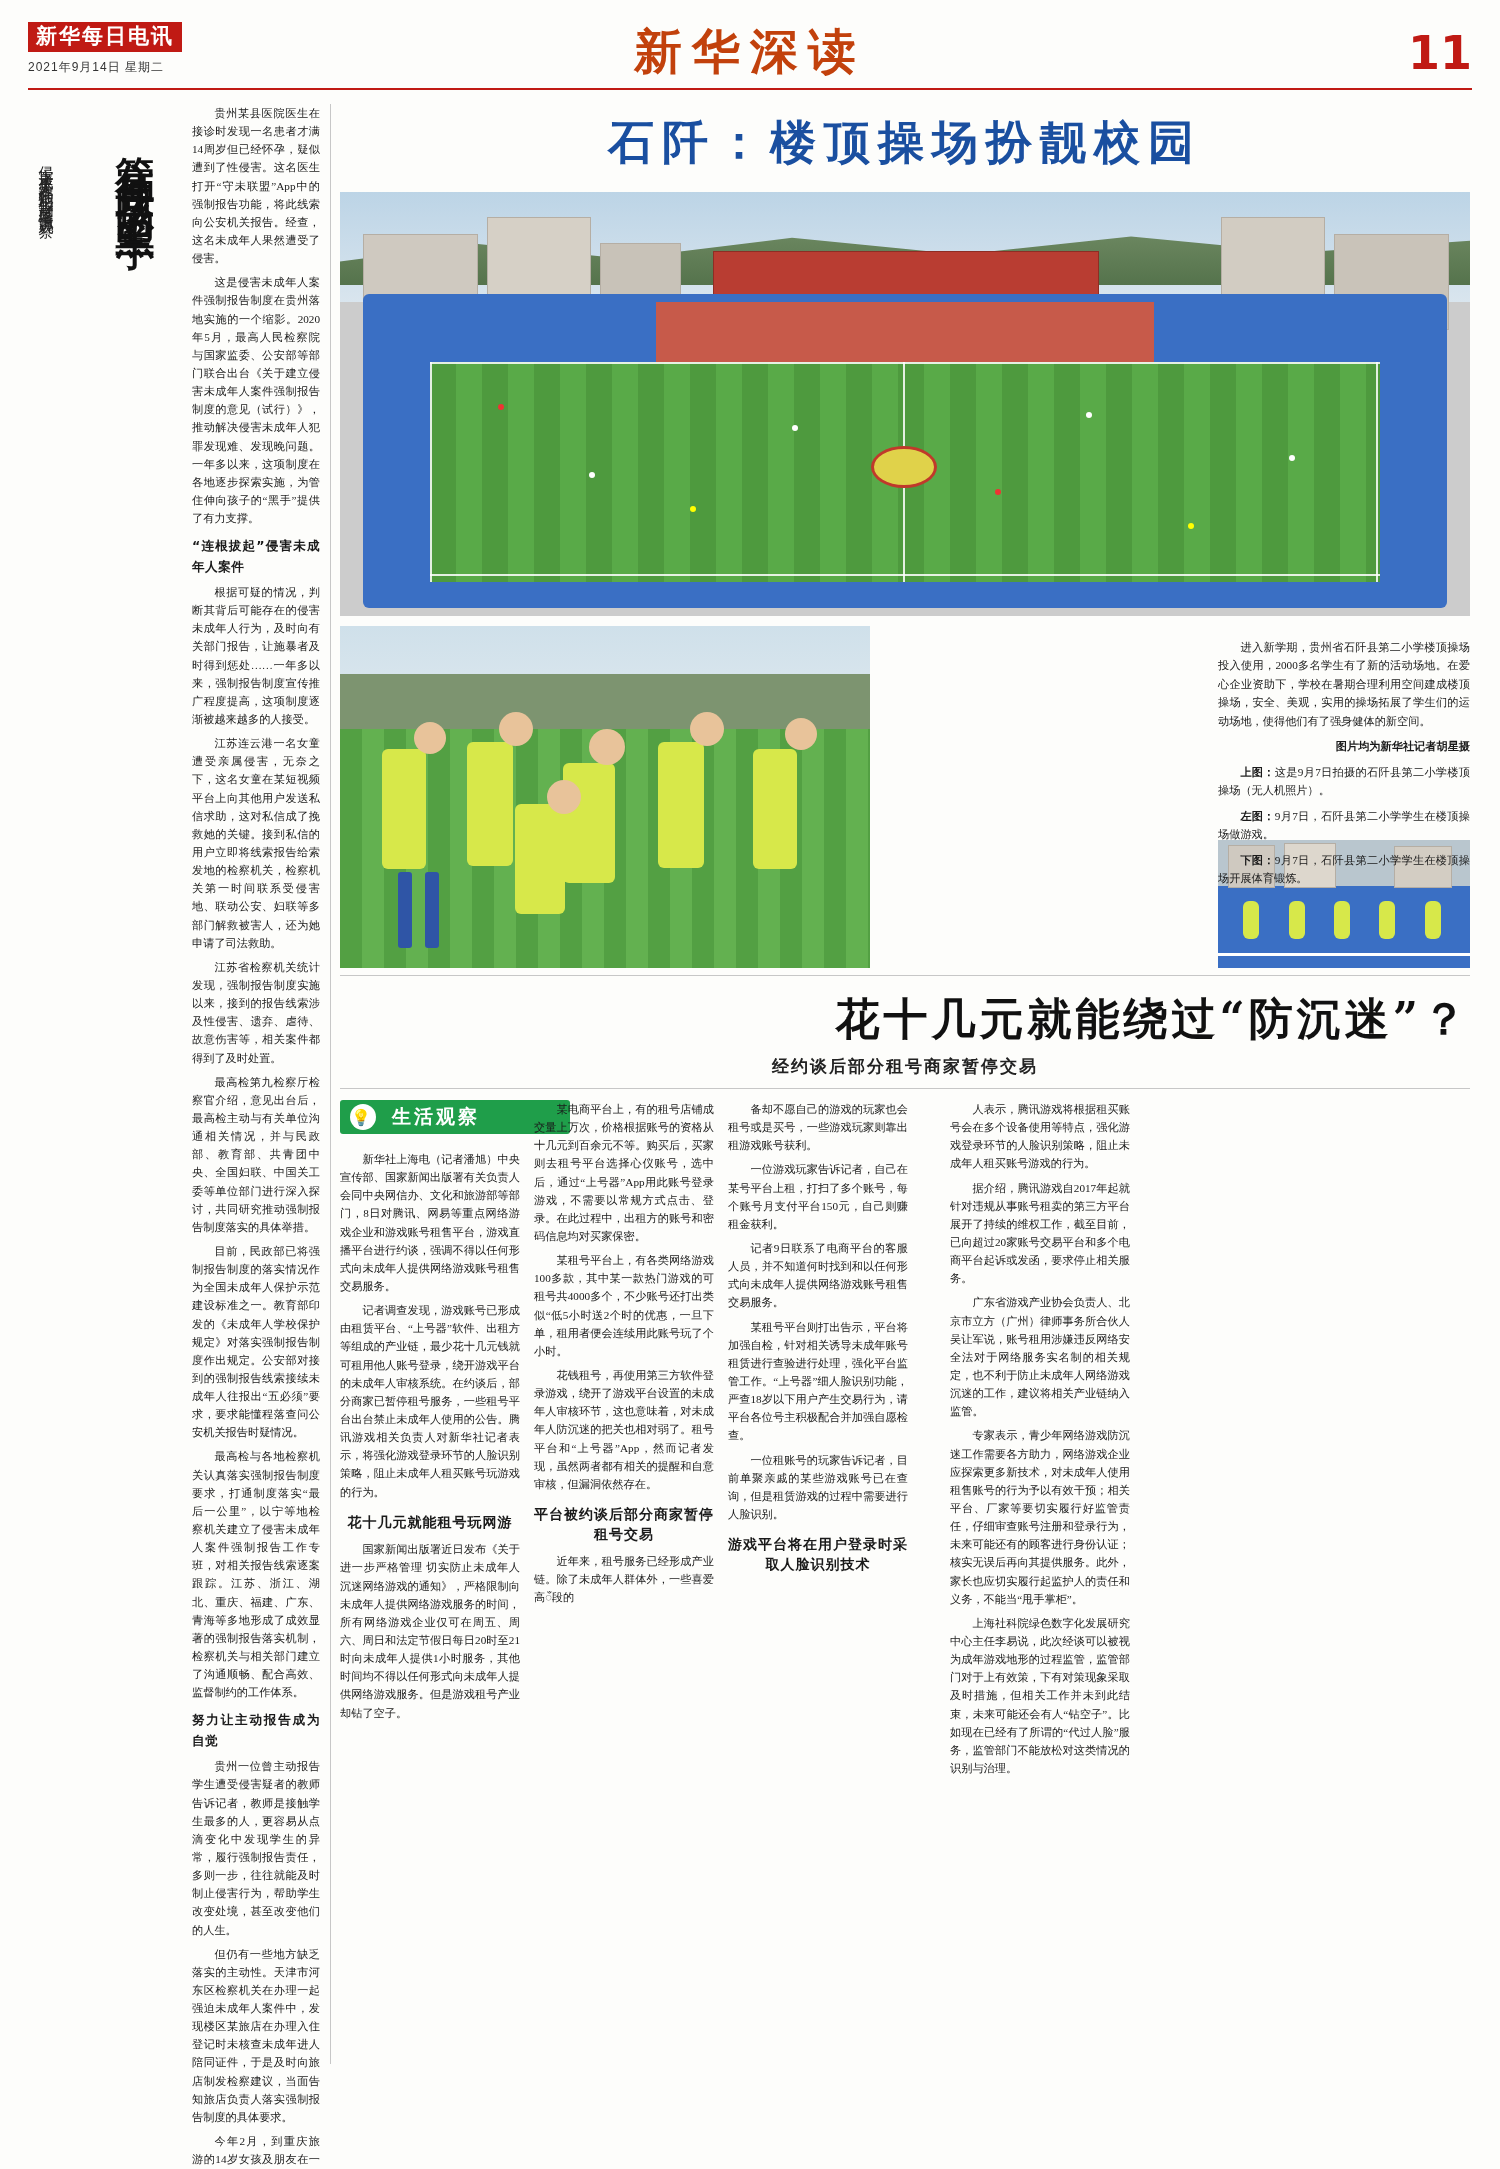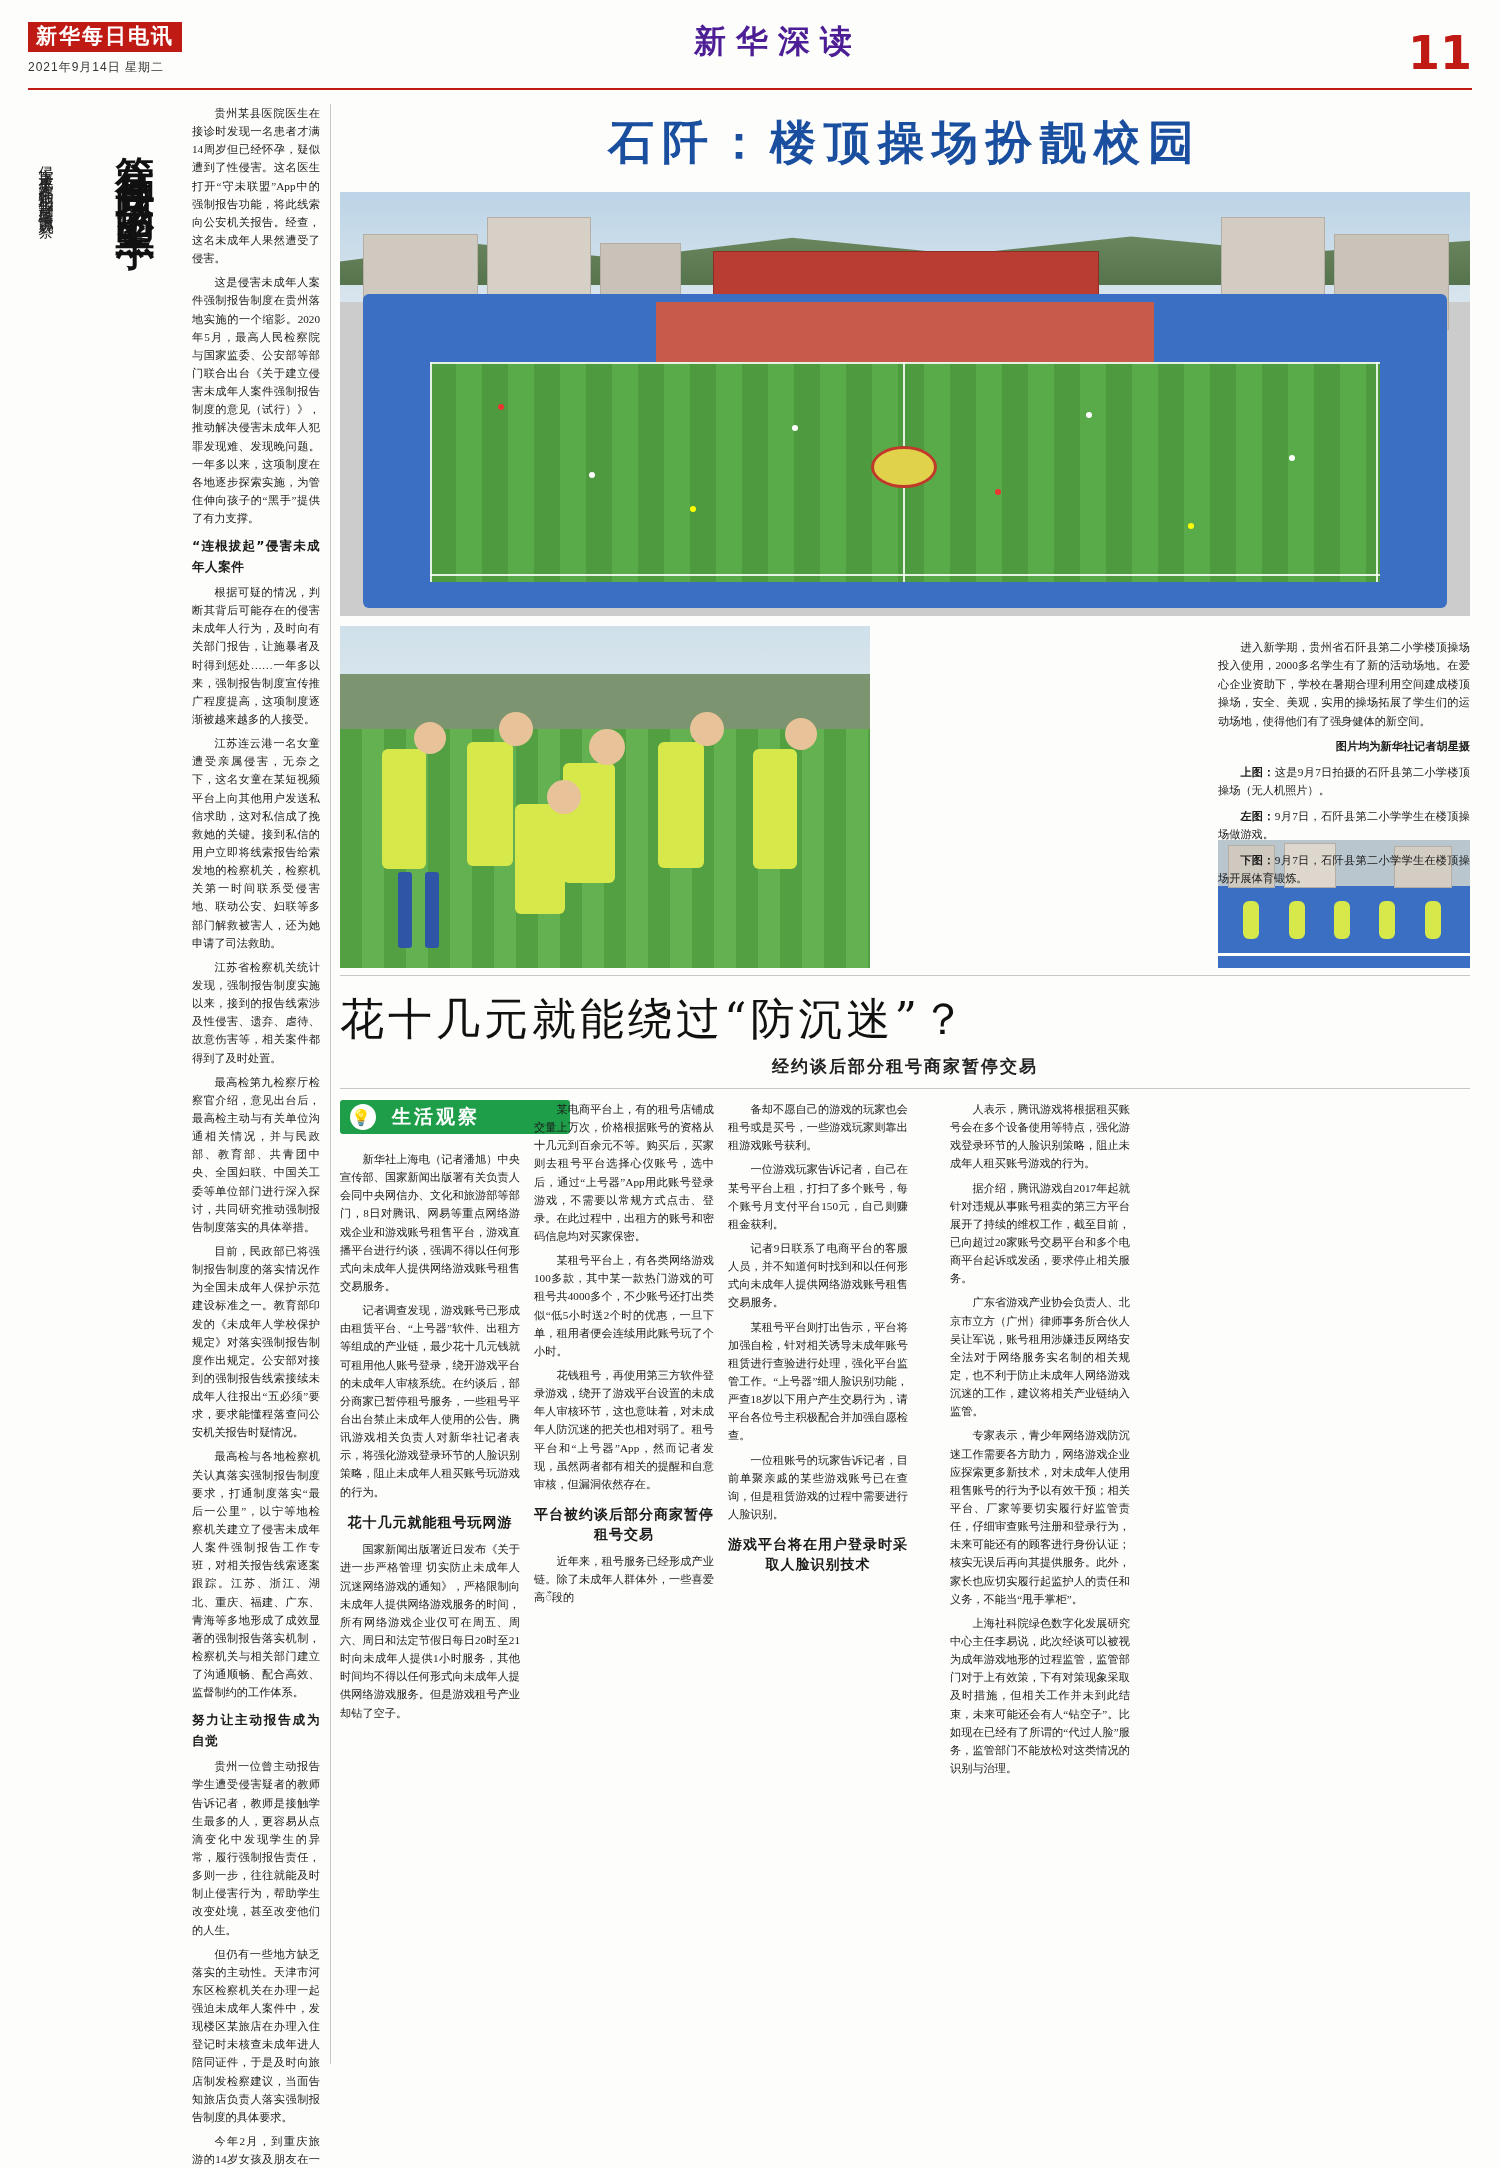--- a/index.html
+++ b/index.html
@@ -8,22 +8,22 @@
     width:1500px;height:2169px;background:#fdfdfb;margin:0 auto;position:relative;
     box-sizing:border-box;padding:0;overflow:hidden;
   }
   
   .masthead{position:absolute;left:28px;top:22px;width:1444px;height:66px;border-bottom:2px solid #c01a14;}
   .mast-logo{position:absolute;left:0;top:0;width:200px;}
   .mast-logo-box{background:#c01a14;color:#fff;font-family:"DejaVu Sans",sans-serif;font-weight:700;
     font-size:21px;letter-spacing:2px;padding:4px 8px 5px 8px;display:inline-block;line-height:1;}
   .mast-date{font-size:12px;color:#333;margin-top:7px;font-family:"Liberation Sans",sans-serif;letter-spacing:1px;}
   .mast-title{position:absolute;left:50%;transform:translateX(-50%);top:-2px;
-    color:#4c1d95;font-weight:700;font-size:32px;letter-spacing:10px;
-    font-family:"DejaVu Serif",serif;margin-left:28px;}
+    color:#c2410c;font-weight:700;font-size:48px;letter-spacing:10px;
+    font-family:"DejaVu Serif",serif;}
   .mast-page{position:absolute;right:0;top:4px;color:#c01a14;font-weight:700;font-size:46px;
     font-family:"DejaVu Sans",sans-serif;}
 
   
   .left-col{position:absolute;left:28px;top:108px;width:150px;height:810px;}
   .vtitle{
     position:absolute;right:18px;top:18px;height:760px;
     writing-mode:vertical-rl;text-orientation:upright;
     font-size:39px;font-weight:700;letter-spacing:8px;line-height:1.25;
     font-family:"DejaVu Serif",serif;color:#111;
@@ -59,21 +59,21 @@
   #photo-aerial{left:340px;top:192px;width:1130px;height:424px;}
   
   #photo-circle{left:340px;top:626px;width:530px;height:342px;}
   
   #photo-sports{left:1218px;top:840px;width:252px;height:128px;}
   .cap-right{left:1218px;top:638px;width:252px;}
 
   
   .feature2-title{
     position:absolute;left:340px;top:990px;width:1130px;height:56px;
-    color:#111;font-weight:400;font-size:44px;letter-spacing:4px;text-align:left;
+    color:#111;font-weight:700;font-size:44px;letter-spacing:4px;text-align:right;
     font-family:"DejaVu Serif",serif;
   }
   .feature2-sub{
     position:absolute;left:340px;top:1055px;width:1130px;text-align:center;
     font-size:17px;letter-spacing:2px;font-weight:700;color:#222;
     font-family:"DejaVu Sans",sans-serif;
   }
   .rule-h{position:absolute;background:#c7c7c7;height:1px;}
   .rule-v{position:absolute;background:#c7c7c7;width:1px;}
 

